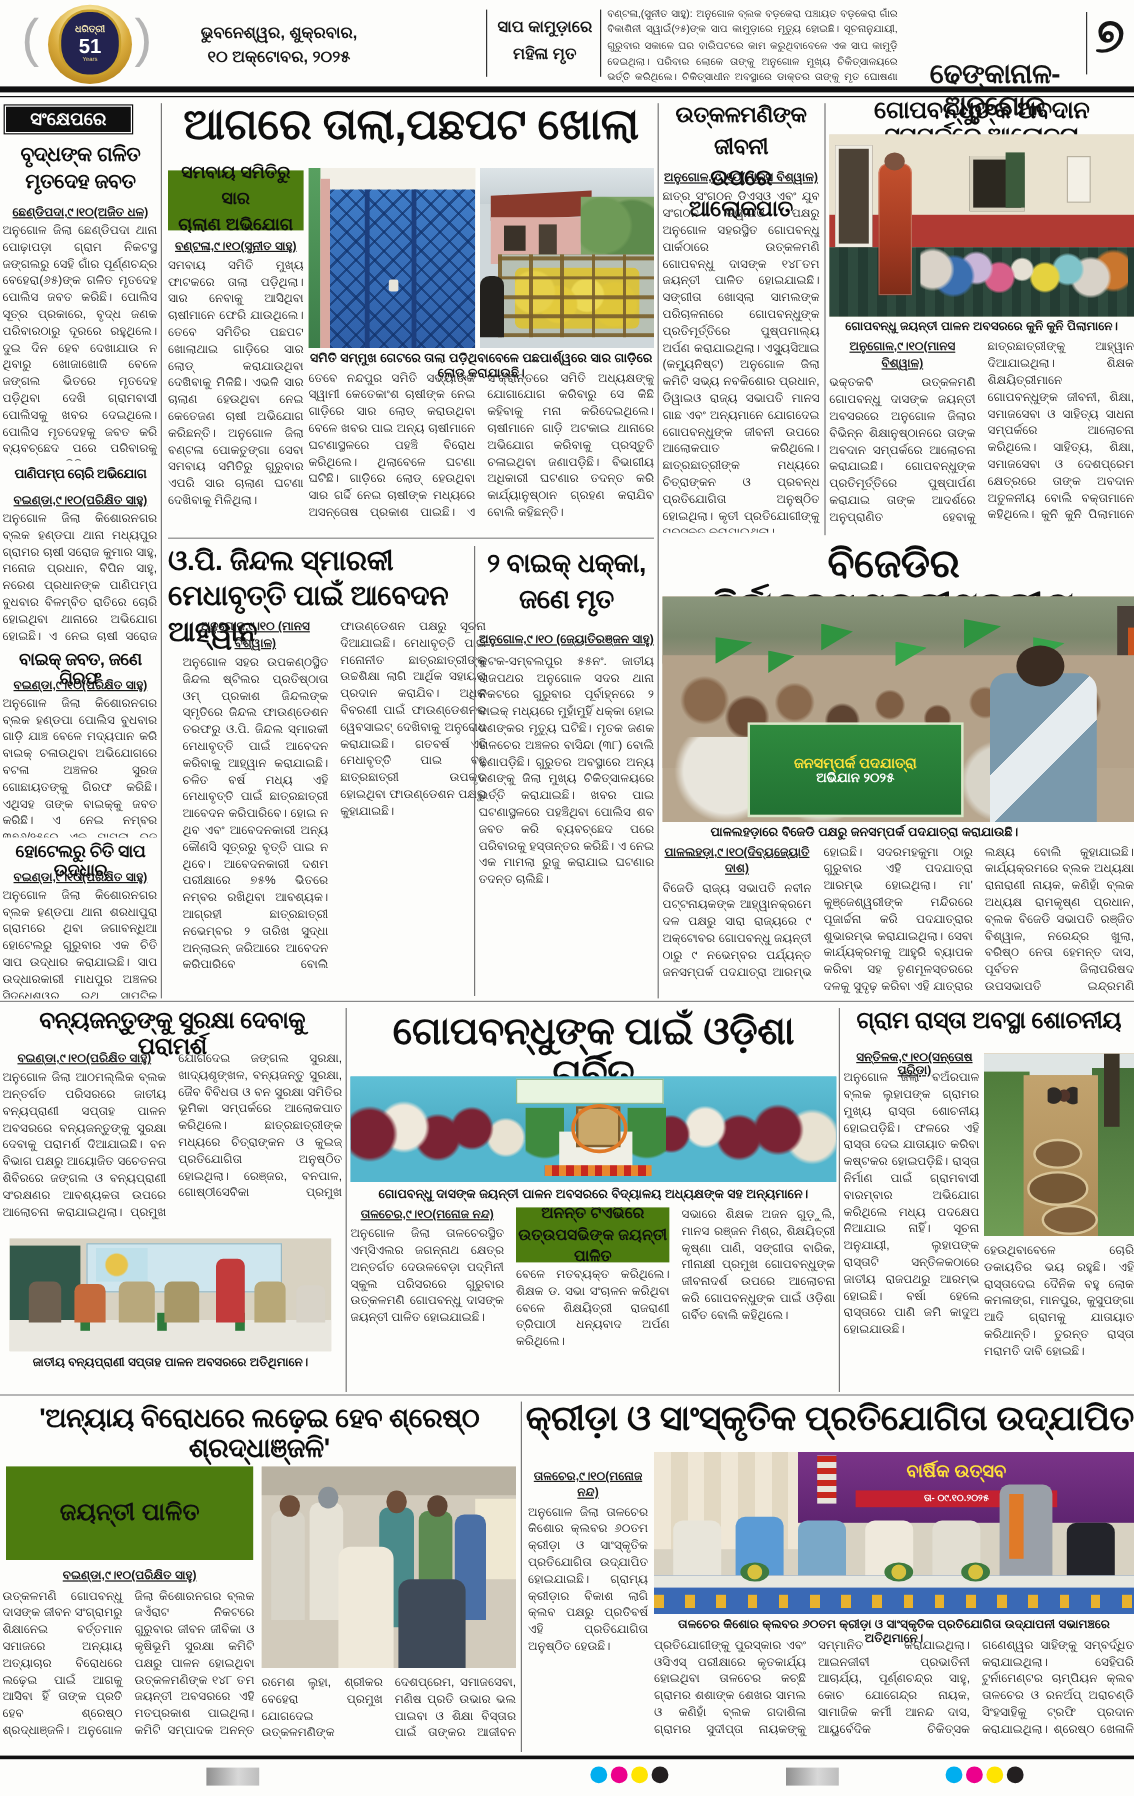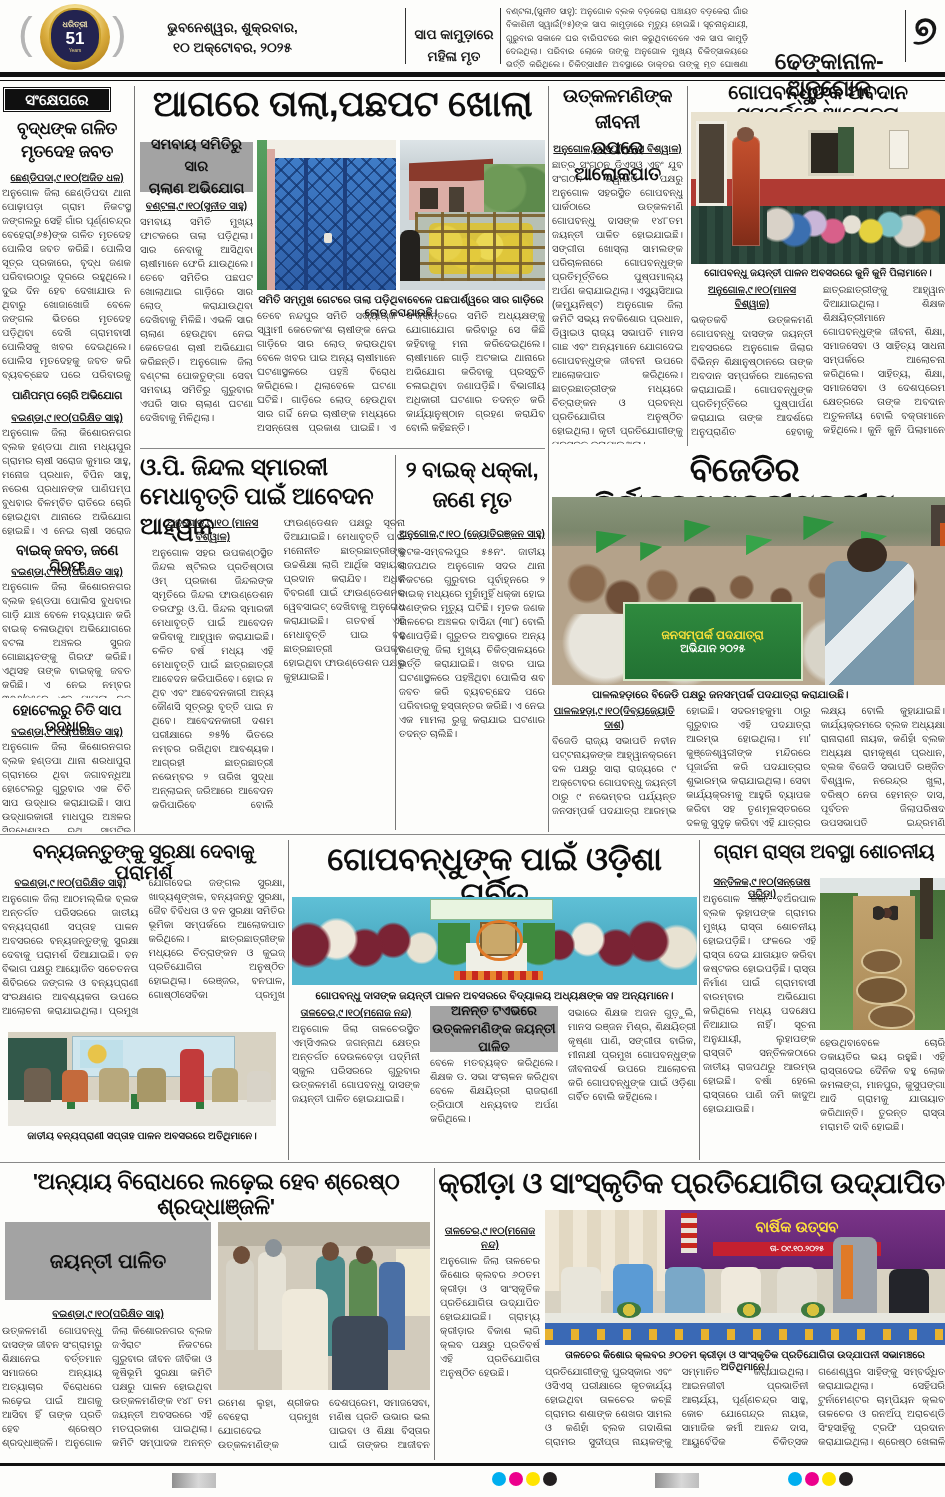--- a/index.html
+++ b/index.html
@@ -5,21 +5,21 @@
   html,body{margin:0;padding:0;background:#e9e7e2;}
   #page{position:relative;width:945px;height:1497px;margin:0 auto;background:#fdfdfb;
         font-family:"Liberation Sans","DejaVu Sans",sans-serif;color:#161616;overflow:hidden;}
   .abs{position:absolute;}
   .hl{font-weight:800;color:#0e0e0e;line-height:1.1;letter-spacing:-0.4px;}
   .ctr{text-align:center;}
   .dl{font-weight:700;font-size:10px;text-align:center;text-decoration:underline;}
   .dlx{font-weight:700;font-size:10px;text-align:center;text-decoration:underline;display:block;margin-bottom:2px;}
   .bd{font-size:10px;line-height:1.40;text-align:justify;color:#1d1d1d;overflow:hidden;}
   .cap{font-weight:700;font-size:10.5px;text-align:center;color:#111;}
-  .kick{background:#a3a3a3;font-weight:800;text-align:center;display:flex;flex-direction:column;justify-content:center;color:#0e0e0e;}
+  .kick{background:#4d7c0f;font-weight:800;text-align:center;display:flex;flex-direction:column;justify-content:center;color:#0e0e0e;}
   .vr{position:absolute;width:1px;background:#777;}
   .hrule{position:absolute;background:#111;}
   .ph{position:absolute;overflow:hidden;background:#cfcabd;}
   .ph *{position:absolute;}
   .secthead{background:#101010;color:#fff;font-weight:800;display:flex;align-items:center;justify-content:center;box-shadow:inset 0 0 0 1px #101010, inset 0 0 0 2px #fff;}
   .cols2{column-count:2;column-gap:10px;column-fill:auto;}
   .cols3{column-count:3;column-gap:10px;column-fill:auto;}
   .regmark{display:flex;gap:3px;align-items:center;}
   .dot{width:14px;height:14px;border-radius:50%;}
   .graybox{width:44px;height:15px;background:linear-gradient(90deg,#8f8f8f,#d8d8d8 60%,#bdbdbd);}
@@ -41,21 +41,21 @@
     </div>
   </div>
 
   <div class="abs ctr" style="left:150px;top:18px;width:165px;font-weight:700;font-size:13.5px;line-height:1.5;">
     <div>ଭୁବନେଶ୍ୱର, ଶୁକ୍ରବାର,</div>
     <div>୧୦ ଅକ୍ଟୋବର, ୨୦୨୫</div>
   </div>
 
   <div class="vr" style="left:405px;top:8px;height:56px;background:#333;"></div>
 
-  <div class="abs ctr" style="left:410px;top:24px;width:88px;font-weight:800;font-size:13.5px;line-height:1.6;">
+  <div class="abs ctr" style="left:410px;top:12px;width:88px;font-weight:800;font-size:13.5px;line-height:1.6;">
     <div>ସାପ କାମୁଡ଼ାରେ</div>
     <div>ମହିଳା ମୃତ</div>
   </div>
 
   <div class="vr" style="left:500px;top:8px;height:56px;background:#333;"></div>
 
   <div class="abs bd" style="left:506px;top:5px;width:242px;height:64px;font-size:8.6px;line-height:1.55;">ବଣ୍ଟଳା,(ସୁନୀତ ସାହୁ): ଅନୁଗୋଳ ବ୍ଲକ ବଡ଼କେରା ପଞ୍ଚାୟତ ବଡ଼କେରା ଗାଁର ବିକାଶିନୀ ସ୍ୱାଇଁ(୨୫)ଙ୍କ ସାପ କାମୁଡ଼ାରେ ମୃତ୍ୟୁ ହୋଇଛି। ସୂଚନାନୁଯାୟୀ, ଗୁରୁବାର ସକାଳେ ଘର ବାରିପଟରେ କାମ କରୁଥିବାବେଳେ ଏକ ସାପ କାମୁଡ଼ି ଦେଇଥିଲା। ପରିବାର ଲୋକେ ତାଙ୍କୁ ଅନୁଗୋଳ ମୁଖ୍ୟ ଚିକିତ୍ସାଳୟରେ ଭର୍ତ୍ତି କରିଥିଲେ। ଚିକିତ୍ସାଧୀନ ଅବସ୍ଥାରେ ଡାକ୍ତର ତାଙ୍କୁ ମୃତ ଘୋଷଣା କରିଥିଲେ। ଏ ନେଇ ଥାନାରେ ଏକ ମାମଲା ରୁଜୁ କରାଯାଇ ମୃତଦେହ ବ୍ୟବଚ୍ଛେଦ କରାଯିବା ପରେ ପରିବାର ବର୍ଗଙ୍କୁ ହସ୍ତାନ୍ତର କରାଯାଇଥିବା ଥାନା ପକ୍ଷରୁ ସୂଚନା ମିଳିଛି।</div>
 
   <div class="abs" style="left:754px;top:16px;width:150px;font-size:23px;font-weight:800;letter-spacing:-0.5px;text-align:center;margin-top:32px;">ଢେଙ୍କାନାଳ-ଅନୁଗୋଳ</div>
   <div class="vr" style="left:905px;top:10px;height:52px;background:#333;"></div>
@@ -283,21 +283,21 @@
   </div>
   <div class="abs cap" style="left:292px;top:989px;width:405px;">ଗୋପବନ୍ଧୁ ଦାସଙ୍କ ଜୟନ୍ତୀ ପାଳନ ଅବସରରେ ବିଦ୍ୟାଳୟ ଅଧ୍ୟକ୍ଷଙ୍କ ସହ ଅନ୍ୟମାନେ।</div>
 
   <div class="abs bd" style="left:292px;top:1006px;width:128px;height:154px;">
     <span class="dlx">ତାଳଚେର,୯।୧୦(ମନୋଜ ନନ୍ଦ)</span>
     <span>ଅନୁଗୋଳ ଜିଲା ତାଳଚେରସ୍ଥିତ ଏମ୍‌ସିଏଲର ଜଗନ୍ନାଥ କ୍ଷେତ୍ର ଅନ୍ତର୍ଗତ ଦେଉଳବେଡ଼ା ପଦ୍ମିନୀ ସ୍କୁଲ ପରିସରରେ ଗୁରୁବାର ଉତ୍କଳମଣି ଗୋପବନ୍ଧୁ ଦାସଙ୍କ ଜୟନ୍ତୀ ପାଳିତ ହୋଇଯାଇଛି।</span>
   </div>
   <div class="abs" style="left:430px;top:1006px;width:128px;height:154px;overflow:hidden;">
     <div class="kick" style="width:100%;height:46px;font-size:13px;line-height:1.4;">
       <div>ଅନନ୍ତ ଟିଏଭିରେ</div>
-      <div>ଉତ୍କଳମଣିଙ୍କ ଜୟନ୍ତୀ ପାଳିତ</div>
+      <div>ଉତ୍ଉପସଭିଙ୍କ ଜୟନ୍ତୀ ପାଳିତ</div>
     </div>
     <div class="bd" style="margin-top:4px;height:100px;">ବେଳେ ମତବ୍ୟକ୍ତ କରିଥିଲେ। ଶିକ୍ଷକ ଡ. ସଭା ସଂଚାଳନ କରିଥିବା ବେଳେ ଶିକ୍ଷୟିତ୍ରୀ ରାଜରାଣୀ ତ୍ରିପାଠୀ ଧନ୍ୟବାଦ ଅର୍ପଣ କରିଥିଲେ।</div>
   </div>
   <div class="abs bd" style="left:568px;top:1006px;width:128px;height:154px;">ସଭାରେ ଶିକ୍ଷକ ଅଜନ ଗୁଡ଼ୁଲି, ମାନସ ରଞ୍ଜନ ମିଶ୍ର, ଶିକ୍ଷୟିତ୍ରୀ କୃଷ୍ଣା ପାଣି, ସଙ୍ଗୀତା ବାରିକ, ମୀନାକ୍ଷୀ ପ୍ରମୁଖ ଗୋପବନ୍ଧୁଙ୍କ ଜୀବନାଦର୍ଶ ଉପରେ ଆଲୋଚନା କରି ଗୋପବନ୍ଧୁଙ୍କ ପାଇଁ ଓଡ଼ିଶା ଗର୍ବିତ ବୋଲି କହିଥିଲେ।</div>
 
   <div class="vr" style="left:699px;top:840px;height:320px;"></div>
 
   <div class="abs hl ctr" style="left:703px;top:841px;width:242px;font-size:19.5px;">ଗ୍ରାମ ରାସ୍ତା ଅବସ୍ଥା ଶୋଚନୀୟ</div>
   <div class="abs dl" style="left:703px;top:876px;width:118px;">ସନ୍ତିଳକ,୯।୧୦(ସନ୍ତୋଷ ପରିଡ଼ା)</div>
   <div class="abs bd" style="left:703px;top:892px;width:113px;height:268px;">ଅନୁଗୋଳ ଜିଲା ବଅଁରପାଳ ବ୍ଲକ ଲୁହାପଙ୍କ ଗ୍ରାମର ମୁଖ୍ୟ ରାସ୍ତା ଶୋଚନୀୟ ହୋଇପଡ଼ିଛି। ଫଳରେ ଏହି ରାସ୍ତା ଦେଇ ଯାତାୟାତ କରିବା କଷ୍ଟକର ହୋଇପଡ଼ିଛି। ରାସ୍ତା ନିର୍ମାଣ ପାଇଁ ଗ୍ରାମବାସୀ ବାରମ୍ବାର ଅଭିଯୋଗ କରିଥିଲେ ମଧ୍ୟ ପଦକ୍ଷେପ ନିଆଯାଇ ନାହିଁ। ସୂଚନା ଅନୁଯାୟୀ, ଲୁହାପଙ୍କ ରାସ୍ତାଟି ସନ୍ତିଳକଠାରେ ଜାତୀୟ ରାଜପଥରୁ ଆରମ୍ଭ ହୋଇଛି। ବର୍ଷା ହେଲେ ରାସ୍ତାରେ ପାଣି ଜମି କାଦୁଅ ହୋଇଯାଉଛି।</div>

